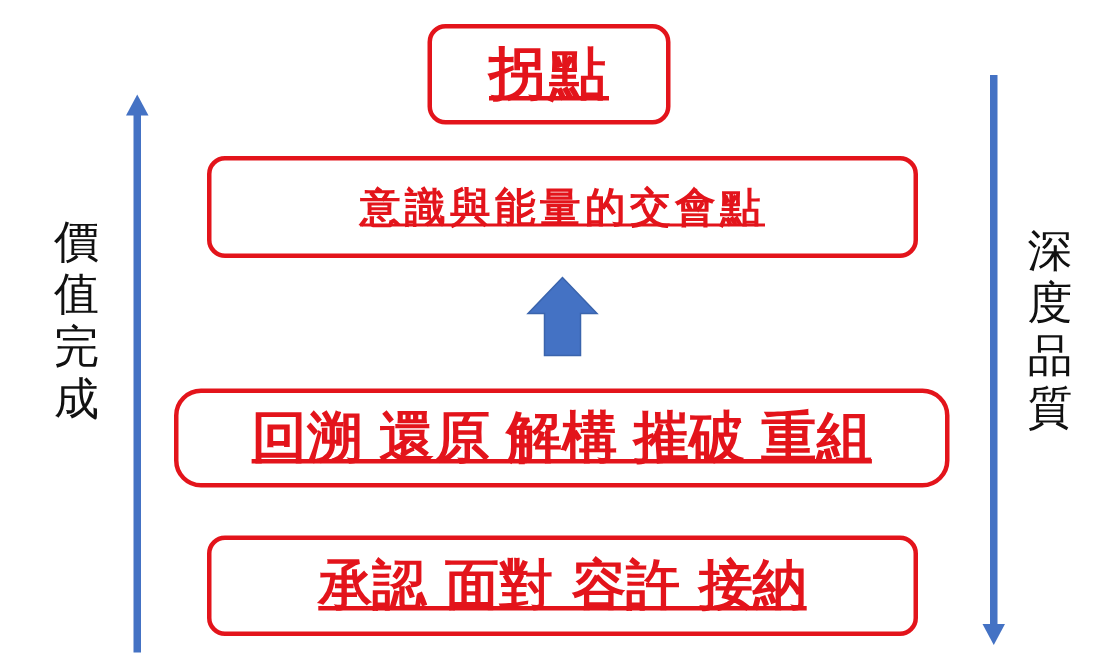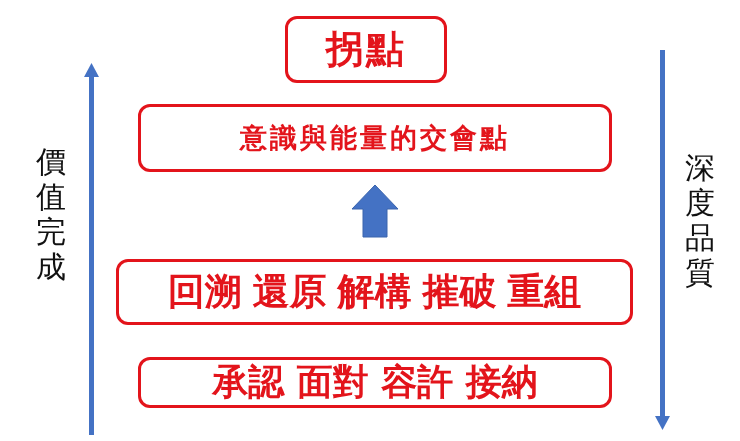--- a/index.html
+++ b/index.html
@@ -1,25 +1,25 @@
 <!DOCTYPE html>
 <html><head>
 <meta charset="utf-8">
 <style>
   html, body { margin: 0; padding: 0; background: #ffffff; }
   body { width: 740px; height: 441px; position: relative; overflow: hidden;
          font-family: "DejaVu Sans", "Liberation Sans", sans-serif; }
   .box { position: absolute; box-sizing: border-box; border: 3.5px solid #e3141b;
          border-radius: 12px; background: #fff; display: flex; align-items: center;
          justify-content: center; color: #e3141b; font-weight: bold; white-space: nowrap; }
-  .box span { display: block; }
+  .box span { display: block; text-decoration: underline; }
   #box-top { left: 285px; top: 16px; width: 162px; height: 67px; font-size: 38px; letter-spacing: 2px; }
   #box-2 { left: 138px; top: 104px; width: 474px; height: 68px; font-size: 27px; letter-spacing: 3px; }
-  #box-3 { left: 116px; top: 259px; width: 517px; height: 66px; font-size: 37px; word-spacing: -2px; }
-  #box-4 { left: 138px; top: 357px; width: 474px; height: 51px; font-size: 36px; }
+  #box-3 { left: 116px; top: 259px; width: 517px; height: 66px; font-size: 37px; word-spacing: -2px; border-radius: 18px; }
+  #box-4 { left: 138px; top: 357px; width: 474px; height: 67px; font-size: 36px; }
   .vlabel { position: absolute; width: 40px; color: #111; font-size: 30px; line-height: 35px;
             text-align: center; font-weight: normal; }
   #label-left { left: 31px; top: 144px; }
   #label-right { left: 680px; top: 150px; }
   svg.overlay { position: absolute; left: 0; top: 0; }
 </style>
 </head>
 <body>
 
 <svg class="overlay" width="740" height="441">

